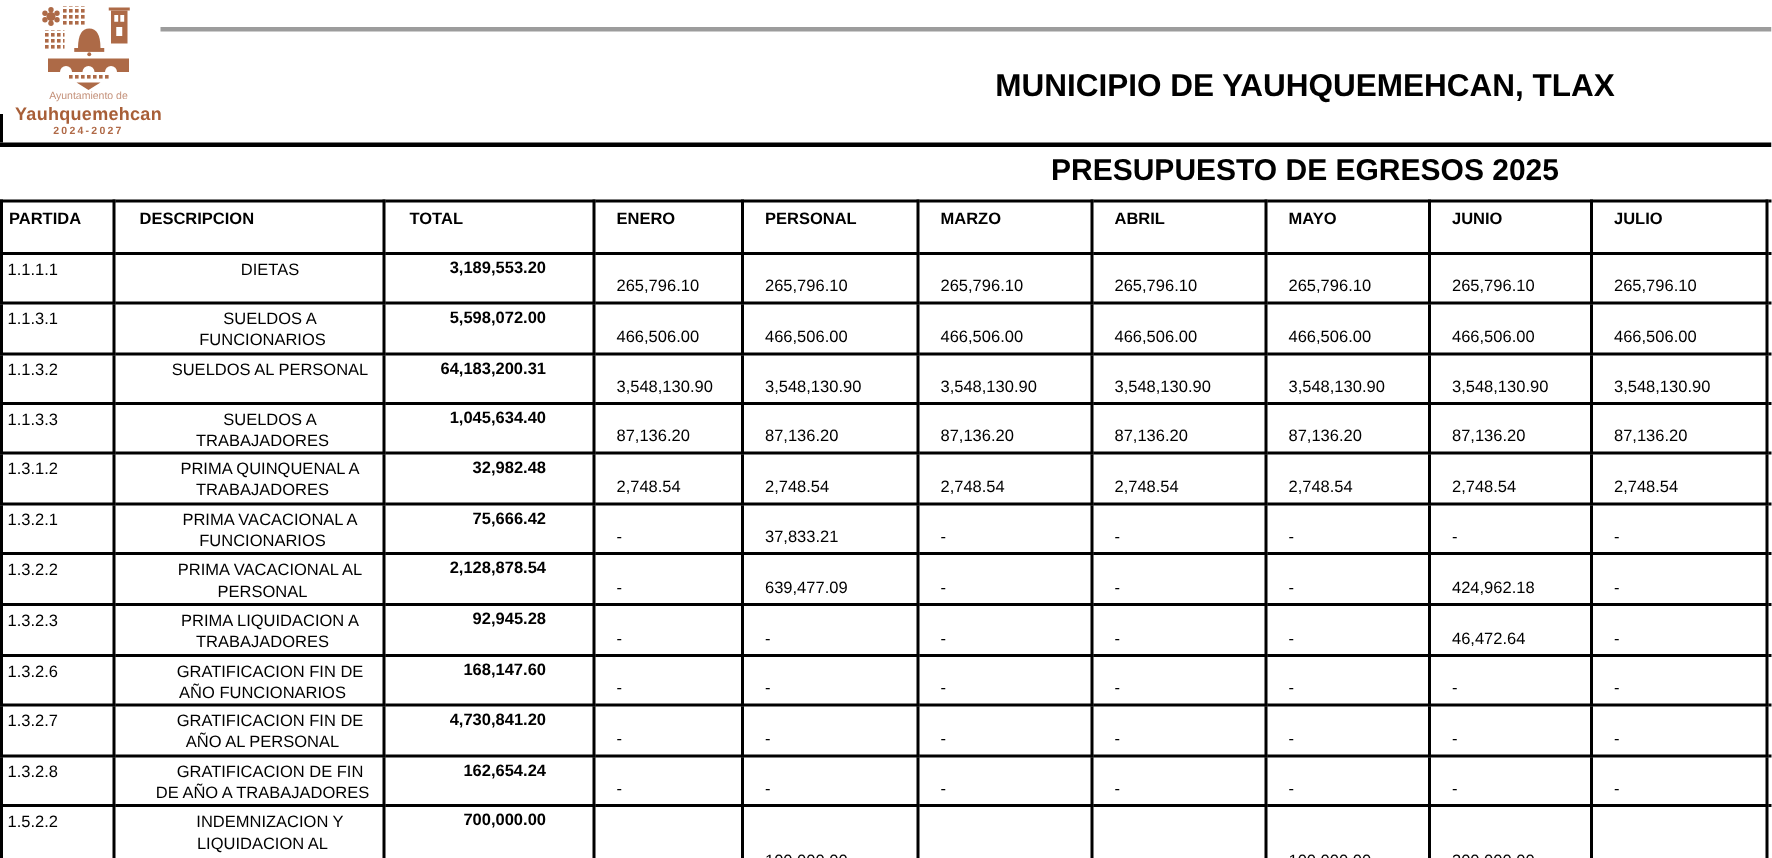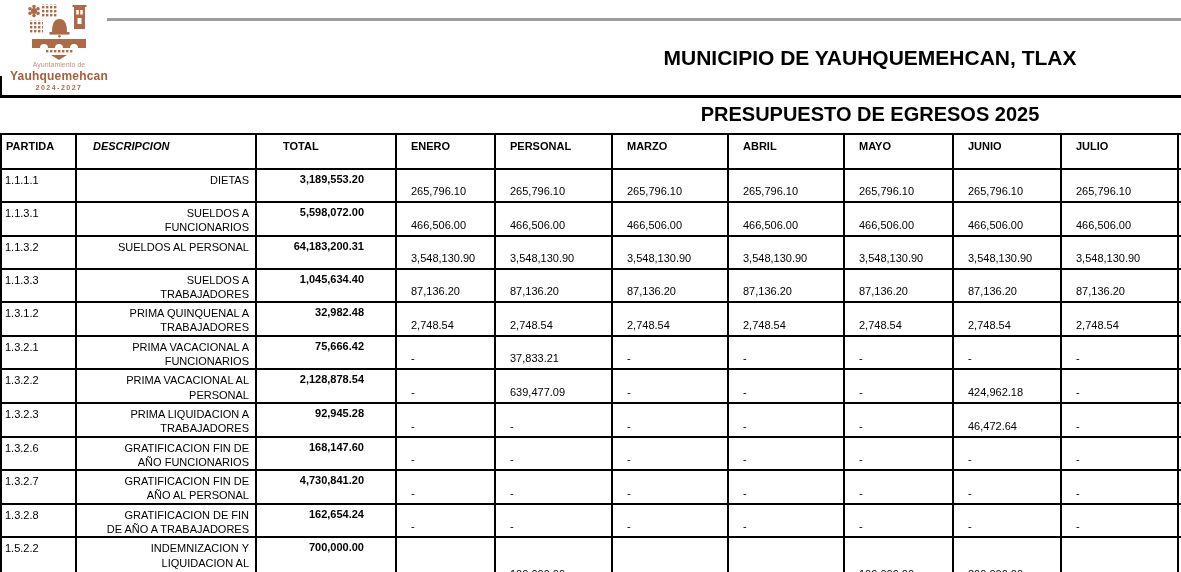--- a/index.html
+++ b/index.html
@@ -30,25 +30,25 @@
 
   
   table{position:absolute;left:0;top:133px;border-collapse:collapse;table-layout:fixed;
     width:1237px;background:#fff;}
   th,td{border:2px solid #000;overflow:hidden;white-space:normal;}
   thead tr{height:35px;}
   tbody tr{height:33px;}
   th{font-size:11px;font-weight:bold;text-align:left;vertical-align:top;
      padding:5px 2px 0 14px;}
   th.h-partida{padding-left:4px;}
-  th.h-desc{padding-left:16px;font-style:italic;}
-  th.h-total{padding-left:26px;}
+  th.h-desc{padding-left:16px;}
+  th.h-total{padding-left:16px;}
   td{font-size:11px;}
   td.c-partida{vertical-align:top;text-align:left;padding:4px 2px 0 3px;margin-top:40px;}
-  td.c-desc{vertical-align:top;text-align:right;padding:3px 6px 0 24px;text-indent:10px;line-height:1.3;}
+  td.c-desc{vertical-align:top;text-align:center;padding:3px 6px 0 24px;text-indent:10px;line-height:1.3;}
   td.c-total{vertical-align:top;text-align:right;font-weight:bold;padding:3px 31px 0 2px;}
   td.c-month{vertical-align:bottom;text-align:left;padding:0 2px 4px 14px;}
   td.c-empty,th.h-empty{background:#fff;}
 </style>
 </head>
 <body>
 
 <div class="page">
 
   <div class="gray-rule"></div>

